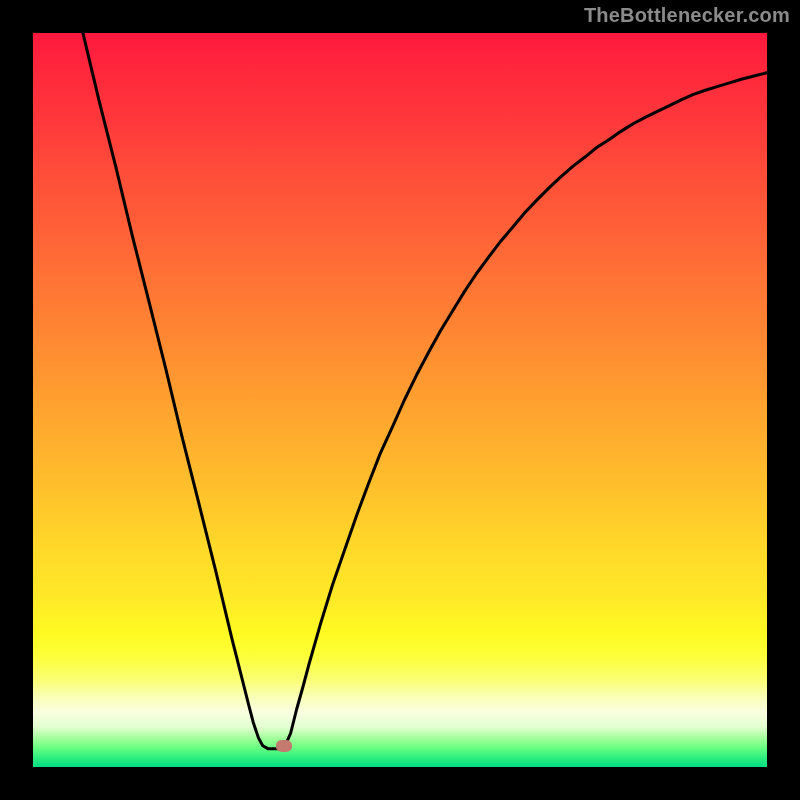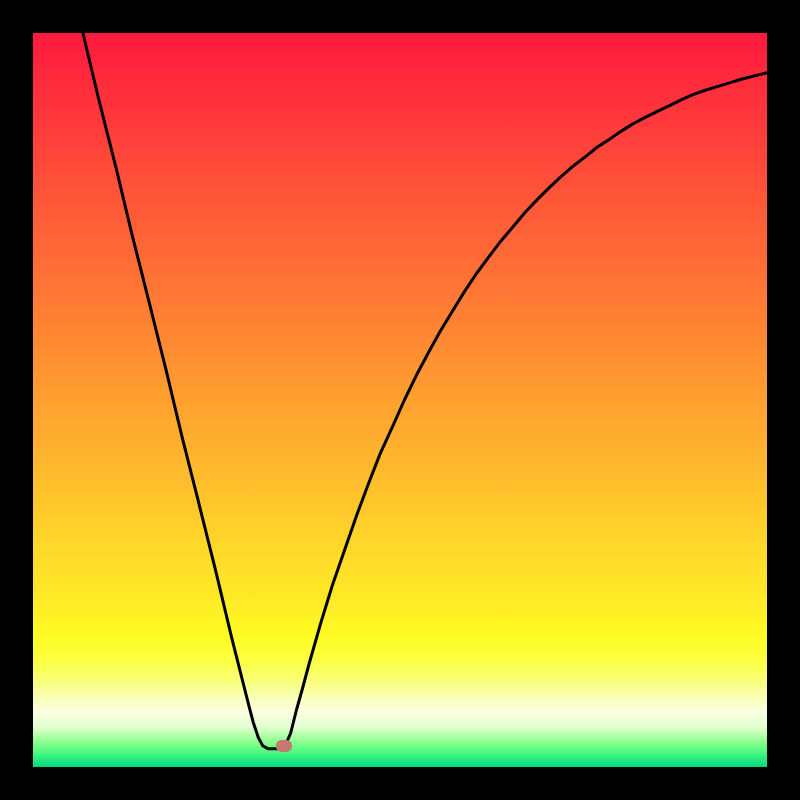--- a/index.html
+++ b/index.html
@@ -57,20 +57,21 @@
     border-radius: 6px / 5px;
     background: #c47a6f;
     transform: translate(-50%, -50%);
     z-index: 2;
   }
 </style>
 </head>
 <body>
 
 <div class="frame">
+  <div class="attribution">TheBottlenecker.com</div>
   <div class="plot-area">
     <svg class="bg" viewBox="0 0 734 734" preserveAspectRatio="none">
       <defs>
         <linearGradient id="vgrad" x1="0" y1="0" x2="0" y2="1">
             <stop offset="0.000%" stop-color="#ff193e"></stop>
             <stop offset="6.000%" stop-color="#ff2a3c"></stop>
             <stop offset="13.000%" stop-color="#ff3b3b"></stop>
             <stop offset="19.000%" stop-color="#ff4d39"></stop>
             <stop offset="26.000%" stop-color="#ff5e37"></stop>
             <stop offset="32.000%" stop-color="#ff6f36"></stop>

